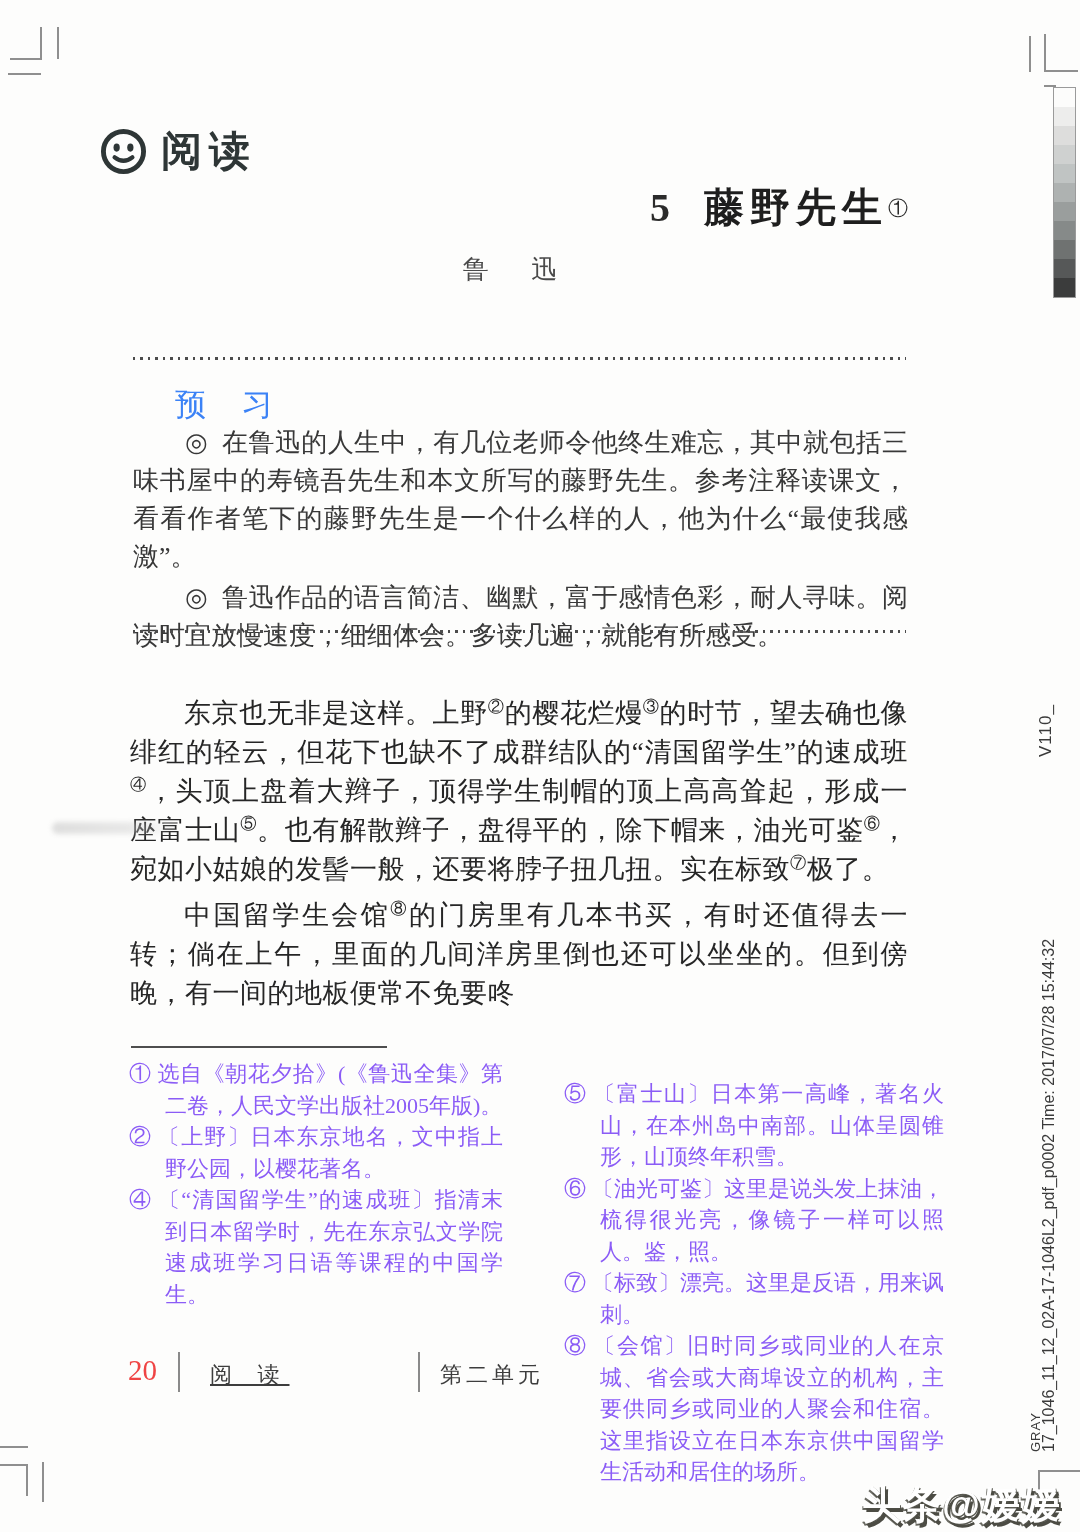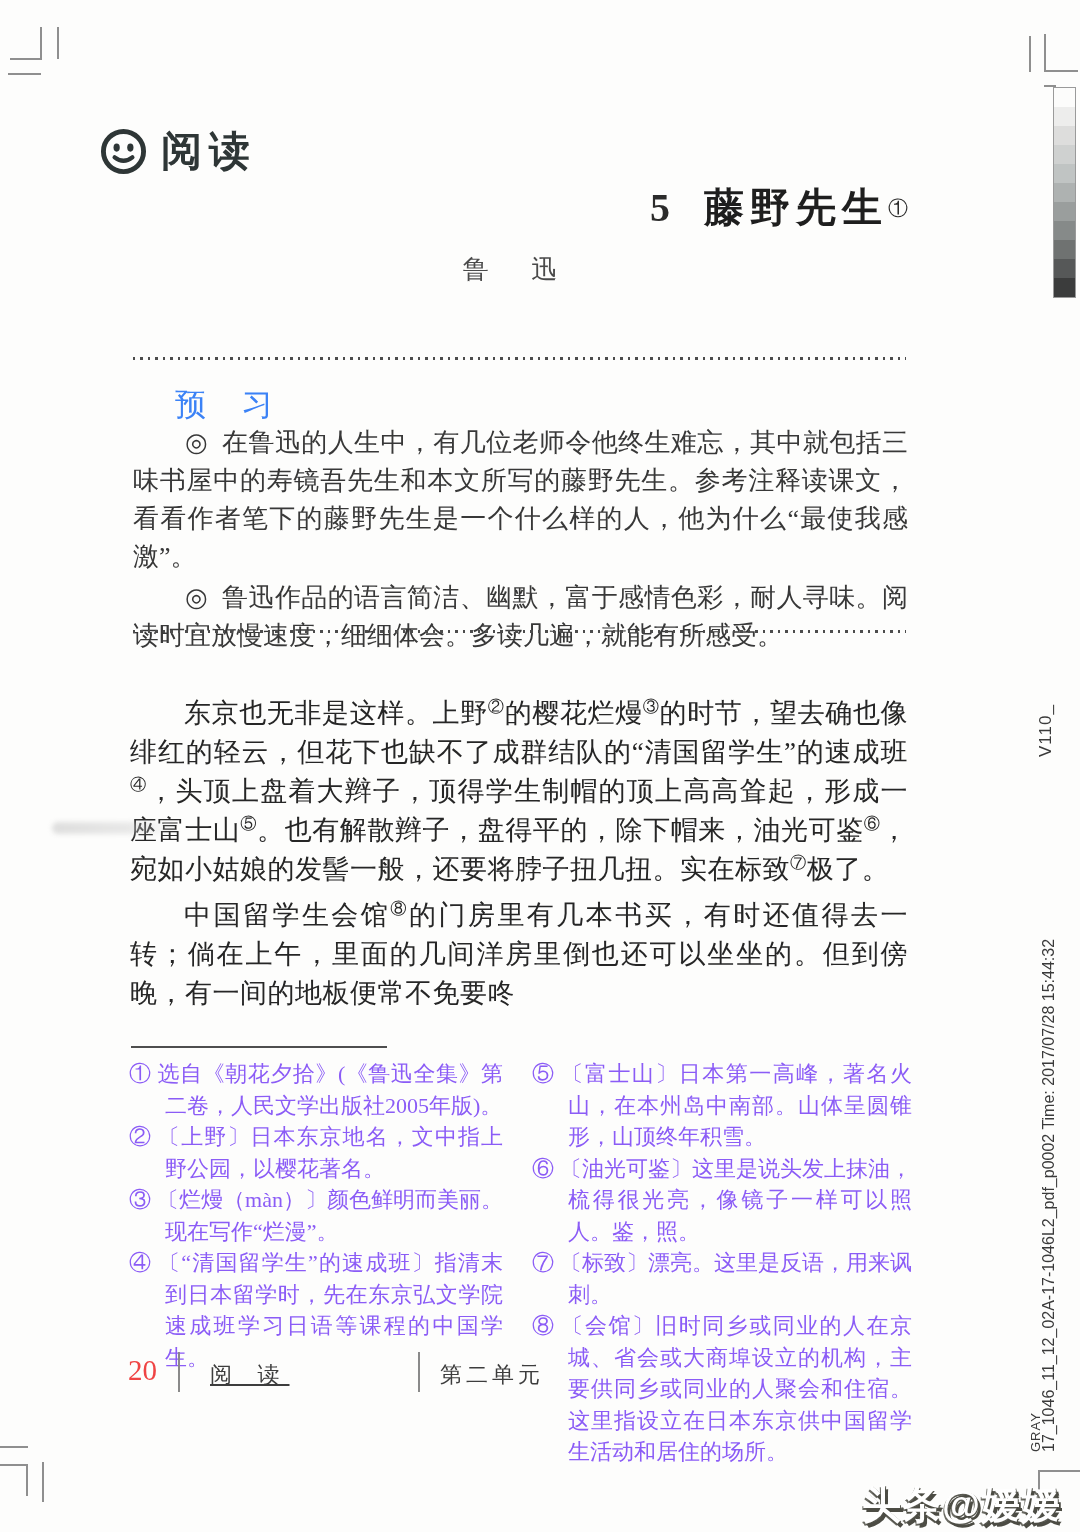--- a/index.html
+++ b/index.html
@@ -59,21 +59,21 @@
     font-size:27px; line-height:39px; letter-spacing:0.5px; text-align:justify; color:#262626; }
   .body-text p { text-indent:2em; }
   .body-text p + p { margin-top:7px; }
   sup.fnref { font-size:0.6em; vertical-align:super; line-height:0; }
 
   
   .fn-divider { position:absolute; left:131px; top:1046px; width:256px; height:2px; background:#4e4e4e; }
   .fn-col { position:absolute; top:1058px; font-size:22px; line-height:31.5px;
     color:#8b5cf6; text-align:justify; }
   .fn-col.left { left:129px; width:374px; }
-  .fn-col.right { left:532px; width:380px; }
+  .fn-col.right { left:564px; width:380px;margin-top:20px; }
   .fn { padding-left:36px; text-indent:-36px; }
   .fn .fn-num { margin-right:6px; }
 
   
   .footer { position:absolute; left:128px; top:1352px; width:780px; height:44px;
     font-size:22px; color:#3d3d3d; }
   .footer .pagenum { position:absolute; left:0; top:2px; font-size:29px; color:#ef4444; }
   .footer .bar { position:absolute; width:2px; height:40px; background:#8a8a8a; top:0; }
   .footer .bar.b1 { left:50px; }
   .footer .bar.b2 { left:290px; }
@@ -162,21 +162,20 @@
     <p>东京也无非是这样。上野<sup class="fnref">②</sup>的樱花烂熳<sup class="fnref">③</sup>的时节，望去确也像绯红的轻云，但花下也缺不了成群结队的“清国留学生”的速成班<sup class="fnref">④</sup>，头顶上盘着大辫子，顶得学生制帽的顶上高高耸起，形成一座富士山<sup class="fnref">⑤</sup>。也有解散辫子，盘得平的，除下帽来，油光可鉴<sup class="fnref">⑥</sup>，宛如小姑娘的发髻一般，还要将脖子扭几扭。实在标致<sup class="fnref">⑦</sup>极了。</p>
     <p>中国留学生会馆<sup class="fnref">⑧</sup>的门房里有几本书买，有时还值得去一转；倘在上午，里面的几间洋房里倒也还可以坐坐的。但到傍晚，有一间的地板便常不免要咚</p>
   </div>
 
   <div class="smear"></div>
 
   <div class="fn-divider"></div>
   <div class="fn-col left">
     <div class="fn"><span class="fn-num">①</span><span>选自《朝花夕拾》(《鲁迅全集》第二卷，人民文学出版社2005年版)。</span></div>
     <div class="fn"><span class="fn-num">②</span><span>〔上野〕日本东京地名，文中指上野公园，以樱花著名。</span></div>
-    <div class="fn"><span class="fn-num">③</span><span>〔烂熳（màn）〕颜色鲜明而美丽。现在写作“烂漫”。</span></div>
     <div class="fn"><span class="fn-num">④</span><span>〔“清国留学生”的速成班〕指清末到日本留学时，先在东京弘文学院速成班学习日语等课程的中国学生。</span></div>
   </div>
   <div class="fn-col right">
     <div class="fn"><span class="fn-num">⑤</span><span>〔富士山〕日本第一高峰，著名火山，在本州岛中南部。山体呈圆锥形，山顶终年积雪。</span></div>
     <div class="fn"><span class="fn-num">⑥</span><span>〔油光可鉴〕这里是说头发上抹油，梳得很光亮，像镜子一样可以照人。鉴，照。</span></div>
     <div class="fn"><span class="fn-num">⑦</span><span>〔标致〕漂亮。这里是反语，用来讽刺。</span></div>
     <div class="fn"><span class="fn-num">⑧</span><span>〔会馆〕旧时同乡或同业的人在京城、省会或大商埠设立的机构，主要供同乡或同业的人聚会和住宿。这里指设立在日本东京供中国留学生活动和居住的场所。</span></div>
   </div>
 
   <div class="footer">

